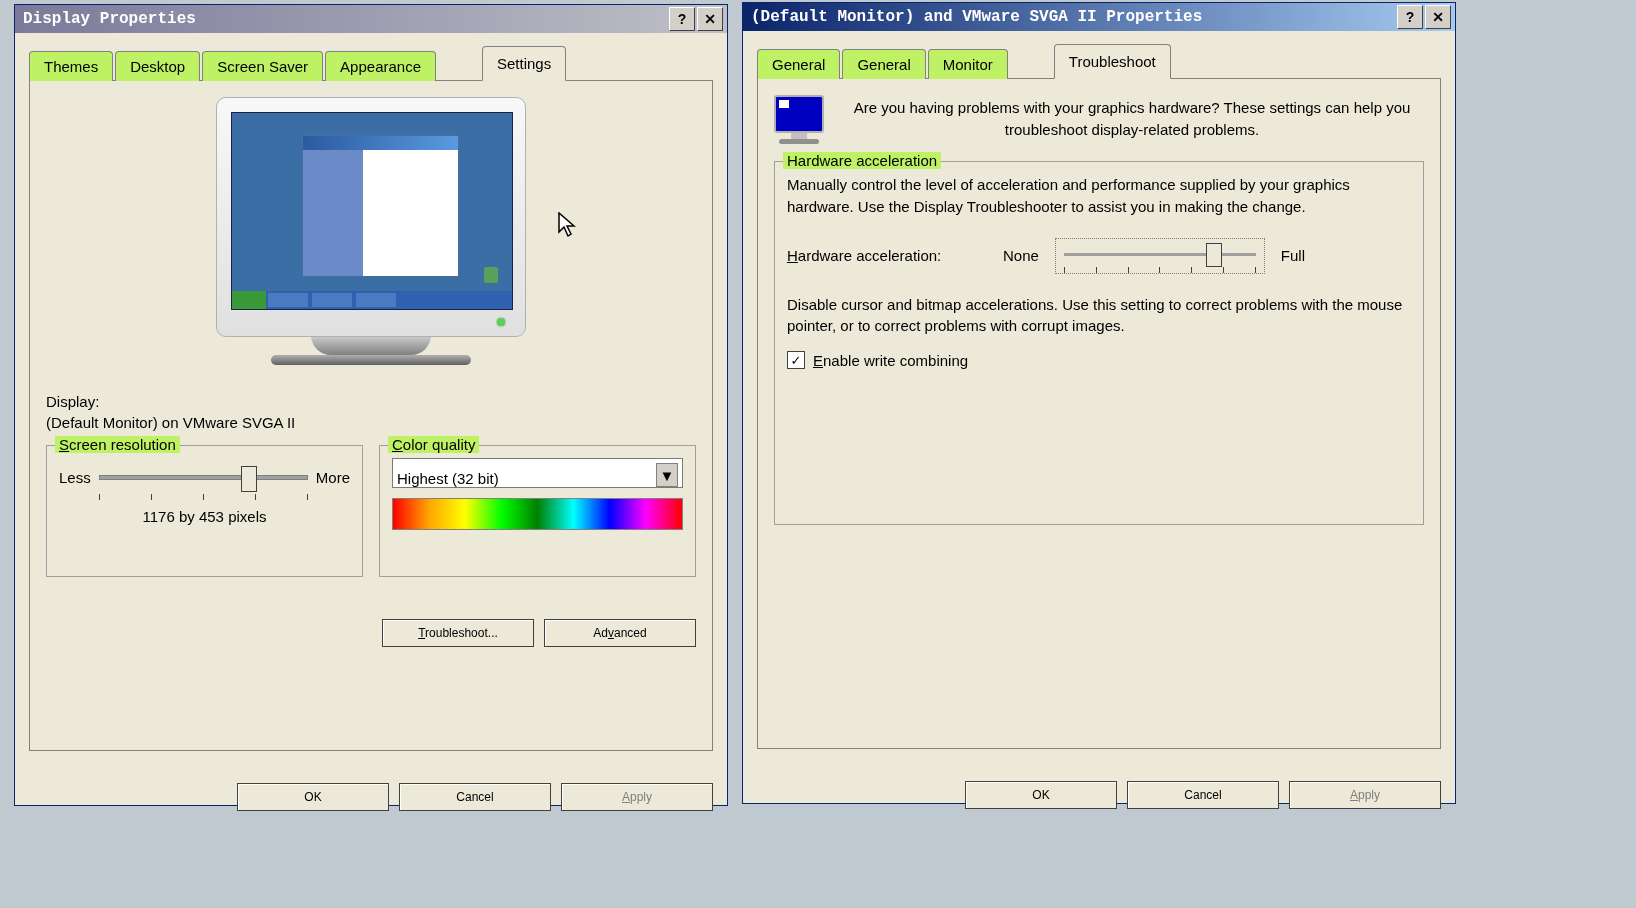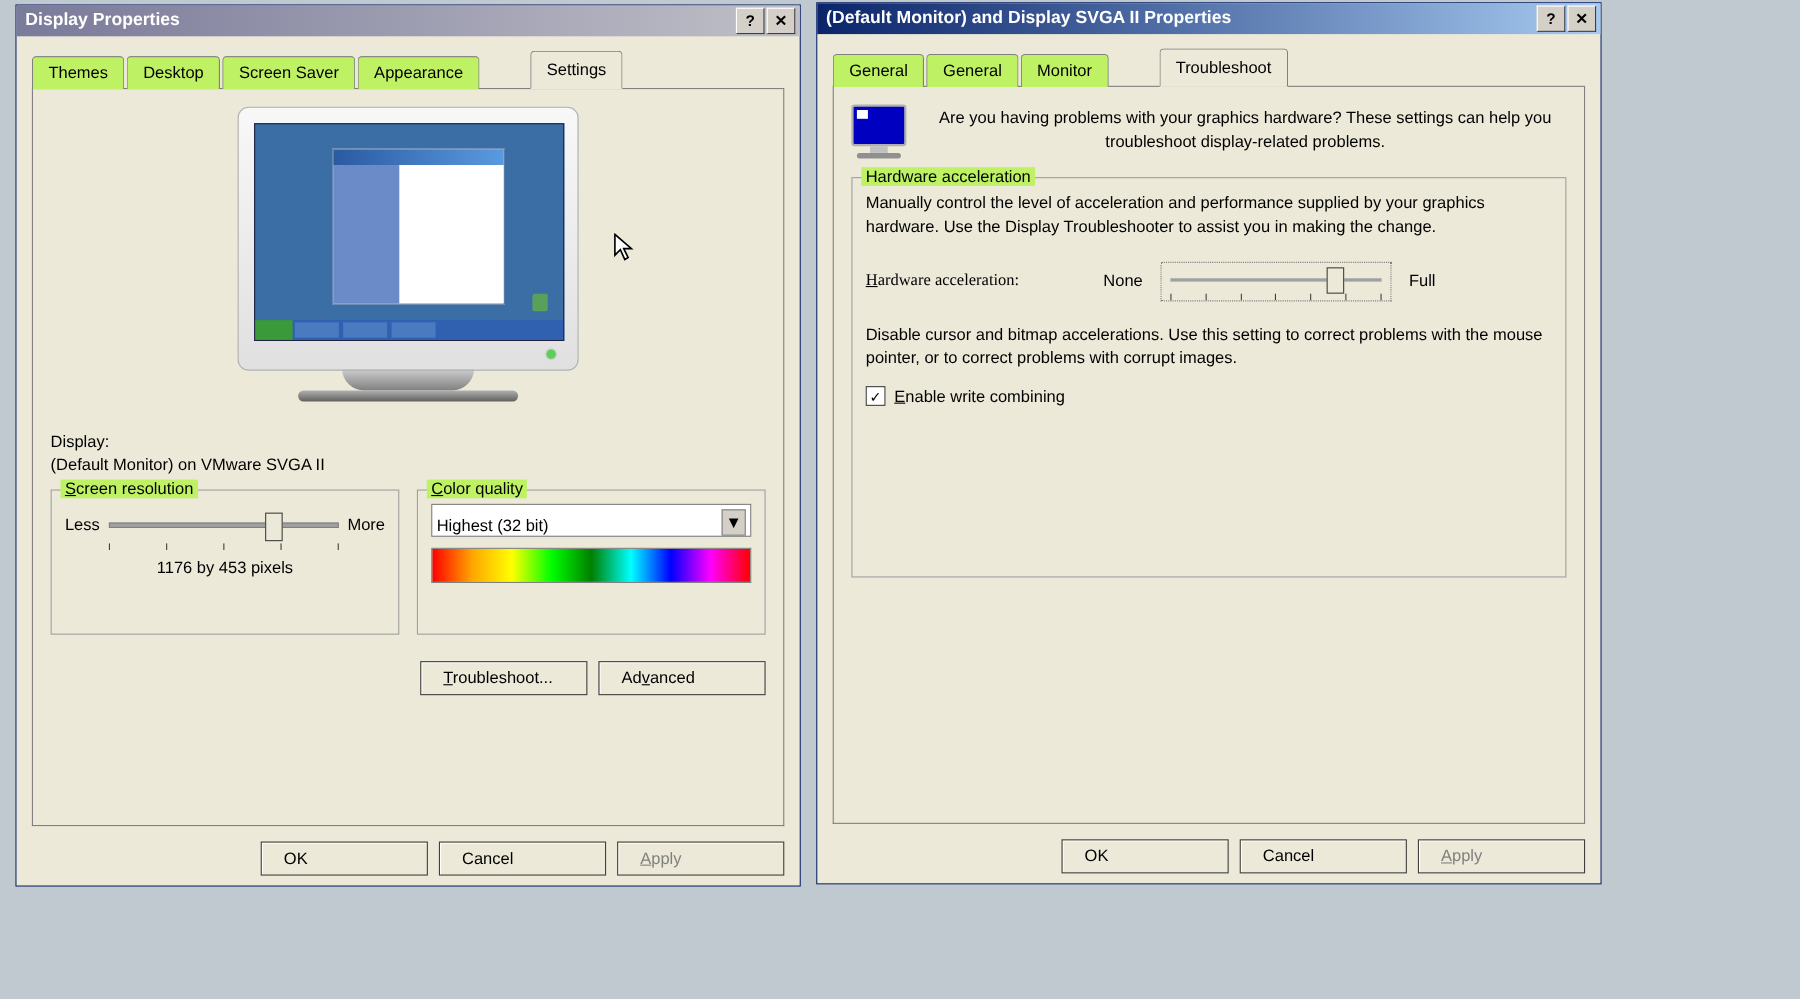--- a/index.html
+++ b/index.html
@@ -24,21 +24,21 @@
   font-weight: bold;
   height: 28px;
   display: flex;
   align-items: center;
   padding: 0 4px 0 8px;
   font-size: 16px;
 }
 .titlebar.inactive {
   background: linear-gradient(to right, #7a7a9a, #c0c0c8);
 }
-.titlebar-text { flex: 1; }
+.titlebar-text { flex: 1; font-family: Liberation Mono, monospace; }
 .titlebar-buttons { display: flex; gap: 2px; }
 .titlebar-btn {
   width: 24px;
   height: 22px;
   background: #d4d0c8;
   border: 1px solid #fff;
   border-right-color: #404040;
   border-bottom-color: #404040;
   display: flex;
   align-items: center;
@@ -170,36 +170,38 @@
   cursor:pointer;
 }
 .select-arrow { width:20px; height:22px; background:#d4d0c8; border:1px solid #808080; display:flex; align-items:center; justify-content:center;}
 .color-bar { height:30px; margin-top:10px; background: linear-gradient(to right, red, orange, yellow, lime, green, cyan, blue, magenta, red); border:1px solid #808080;}
 
 .btn {
   background:#ece9d8;
   border:1px solid #404040;
   box-shadow: inset 1px 1px 0 #fff;
   padding: 6px 20px;
-  font-size:15px;
+  font-size:12px;
   cursor:pointer;
   min-width: 110px;
+  text-align:center;
+  margin-top:18px;
 }
 .btn.disabled { color:#808080; cursor:default;}
 .btnrow { display:flex; gap:10px; justify-content:flex-end; margin-top:14px;}
 
 .help-row { display:flex; gap:16px; align-items:flex-start; margin-bottom:20px;text-align:center;}
 .help-icon { width:50px; height:46px; }
 .mon-icon-screen { width:46px; height:34px; background:#0000c0; border:2px solid #b0b0b0; border-radius:3px; position:relative;}
 .mon-icon-dot{position:absolute; top:3px; left:3px; width:10px; height:8px; background:#fff;}
 .mon-icon-stand{width:16px; height:6px; background:#c0c0c0; margin:0 auto;}
 .mon-icon-base{width:40px; height:5px; background:#909090; margin:0 auto; border-radius:3px;}
 
 .hw-slider-row { display:flex; align-items:center; gap:16px; margin:20px 0;}
-.hw-slider-row .lbl { font-size:15px; min-width:200px;font-family:Liberation Serif, serif;}
+.hw-slider-row .lbl { font-size:15px; min-width:200px;}
 .hw-slider { width:210px; height:36px; position:relative; border:1px dotted #808080; padding:4px 8px; box-sizing:border-box;}
 .hw-slider-line { position:absolute; left:8px; right:8px; top:14px; height:3px; background:#a0a0a0;}
 .hw-slider-thumb { position:absolute; top:4px; width:14px; height:22px; background:#ece9d8; border:1px solid #404040;}
 .hw-slider-ticks{position:absolute; left:8px; right:8px; top:28px; display:flex; justify-content:space-between;}
 .hw-slider-ticks span{width:1px; height:6px; background:#404040;}
 
 .checkbox-row { display:flex; align-items:center; gap:8px; margin-top:14px; font-size:15px;}
 .checkbox { width:16px; height:16px; border:1px solid #404040; background:#fff; display:flex; align-items:center; justify-content:center; font-size:13px; cursor:pointer;}
 
 .cursor-arrow {
@@ -296,21 +298,21 @@
     <div class="btnrow">
       <div class="btn">OK</div>
       <div class="btn">Cancel</div>
       <div class="btn disabled"><span style="text-decoration:underline">A</span>pply</div>
     </div>
   </div>
 </div>
 
 <div class="window" style="left:742px; top:2px; width:712px; height:800px;">
   <div class="titlebar">
-    <span class="titlebar-text">(Default Monitor) and Display SVGA II Properties</span>
+    <span class="titlebar-text">(Default Monitor) and VMware SVGA II Properties</span>
     <div class="titlebar-buttons">
       <div class="titlebar-btn">?</div>
       <div class="titlebar-btn">✕</div>
     </div>
   </div>
   <div class="win-body">
     <div class="tabstrip">
       <div class="tab">General</div>
       <div class="tab">General</div>
       <div class="tab">Monitor</div>

